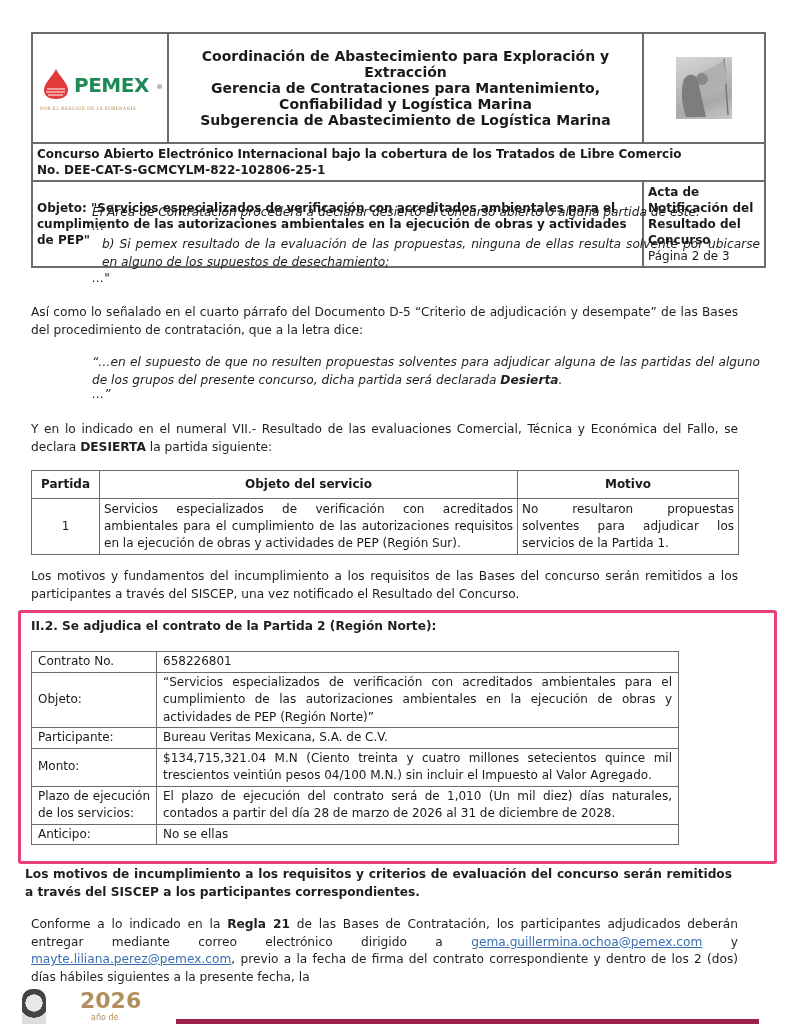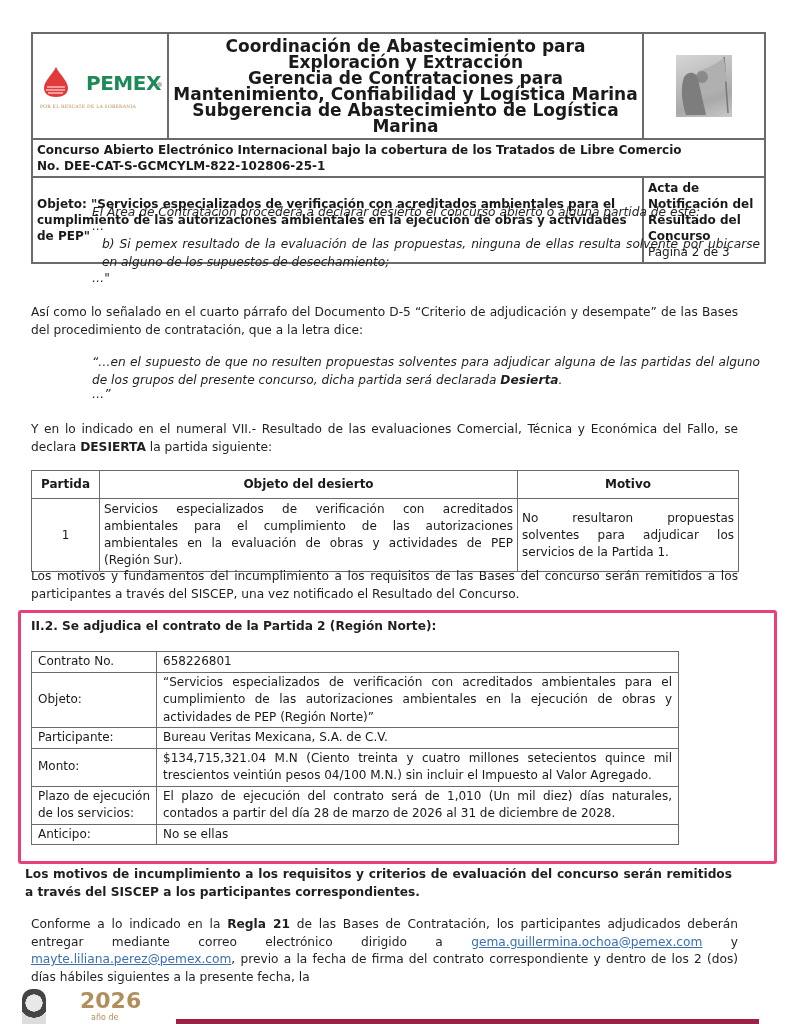--- a/index.html
+++ b/index.html
@@ -3,31 +3,31 @@
 <meta charset="utf-8">
 <style>
   html, body { margin: 0; padding: 0; background: #ffffff; }
   body { width: 792px; height: 1024px; overflow: hidden; position: relative;
          font-family: "DejaVu Sans", sans-serif; color: #1a1a1a; }
 
   
   .hdr { position: absolute; left: 31px; top: 32px; width: 735px; border-collapse: collapse; table-layout: fixed; }
   .hdr td { border: 2px solid #6b6b6b; padding: 0; vertical-align: middle; }
   .hdr .logo-cell { width: 134px; height: 70px; background: #fff; }
-  .hdr .title-cell { text-align: center; font-weight: bold; font-size: 17px; line-height: 16px; padding: 4px 4px; }
+  .hdr .title-cell { text-align: center; font-weight: bold; font-size: 14px; line-height: 16px; padding: 14px 4px; }
   .hdr .img-cell { width: 120px; }
   .hdr .row2 td { text-align: left; font-weight: bold; font-size: 12px; line-height: 16px; padding: 2px 4px; }
   .hdr .obj-cell { font-size: 12px; }
   .hdr .acta-cell { width: 240px; }
   .pg { font-weight: normal; }
 
   
   .pemex-logo { position: relative; width: 134px; height: 70px; }
   .pemex-drop { position: absolute; left: 10px; top: 16px; width: 26px; height: 30px; }
-  .pemex-word { position: absolute; left: 53px; top: 20px; font-family: "DejaVu Sans", sans-serif; font-weight: bold; font-size: 20px; color: #1e8a57; letter-spacing: -0.5px; }
+  .pemex-word { position: absolute; left: 41px; top: 20px; font-family: "DejaVu Sans", sans-serif; font-weight: bold; font-size: 20px; color: #1e8a57; letter-spacing: -0.5px; }
   .pemex-reg { position: absolute; left: 124px; top: 31px; width: 5px; height: 5px; border-radius: 50%; background: #bbb; }
   .pemex-tag { position: absolute; left: 7px; top: 53px; font-family: "DejaVu Serif", serif; font-size: 4.6px; color: #b58a50; letter-spacing: 0.2px; }
 
   .flag-img { width: 56px; height: 62px; margin: 4px auto; background: linear-gradient(160deg, #d6d6d6 0%, #bdbdbd 40%, #a9a9a9 70%, #c9c9c9 100%); position: relative; }
 
   
   .p { position: absolute; font-size: 12.2px; line-height: 17.5px; text-align: justify; color: #1f1f1f; }
   .it { font-style: italic; margin-left: 22px; }
   .b { font-weight: bold; }
   a.mail { color: #3a6fb0; text-decoration: underline; }
@@ -122,26 +122,26 @@
 
 <table class="ptable">
   <colgroup>
       <col style="width:68px">
       <col style="width:418px">
       <col style="width:221px">
     </colgroup>
   <tbody>
       <tr>
     <th>Partida</th>
-    <th>Objeto del desierto</th>
+    <th>Objeto del servicio</th>
     <th>Motivo</th>
   </tr>
   <tr>
     <td class="c">1</td>
-    <td class="j">Servicios especializados de verificación con acreditados ambientales para el cumplimiento de las autorizaciones ambientales en la evaluación de obras y actividades de PEP (Región Sur).</td>
+    <td class="j">Servicios especializados de verificación con acreditados ambientales para el cumplimiento de las autorizaciones requisitos en la ejecución de obras y actividades de PEP (Región Sur).</td>
     <td class="j">No resultaron propuestas solventes para adjudicar los servicios de la Partida 1.</td>
   </tr>
 </tbody>
   </table>
 
 <div class="p" style="left:31px; top:568px; width:707px;">Los motivos y fundamentos del incumplimiento a los requisitos de las Bases del concurso serán remitidos a los participantes a través del SISCEP, una vez notificado el Resultado del Concurso.</div>
 
 <div class="hl"></div>
 <div class="p b" style="left:31px; top:618px; width:707px;">II.2. Se adjudica el contrato de la Partida 2 (Región Norte):</div>
 

